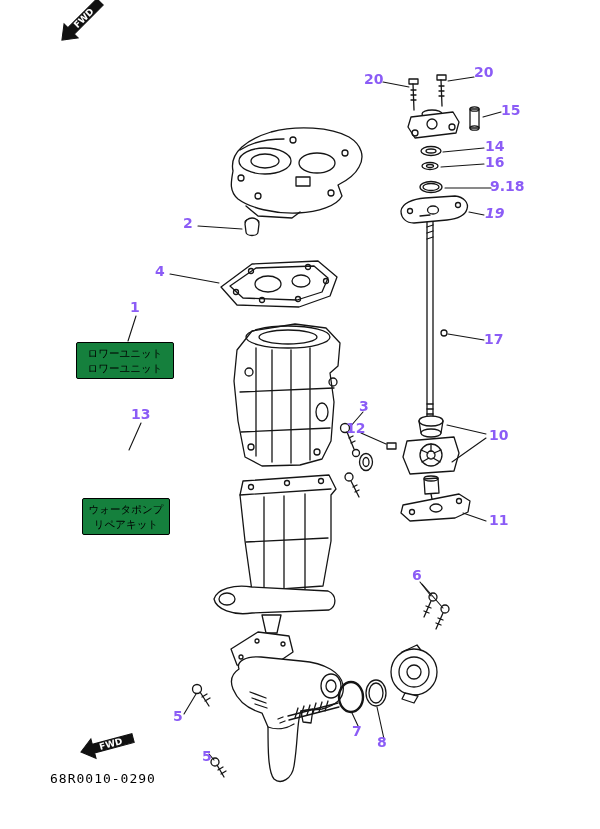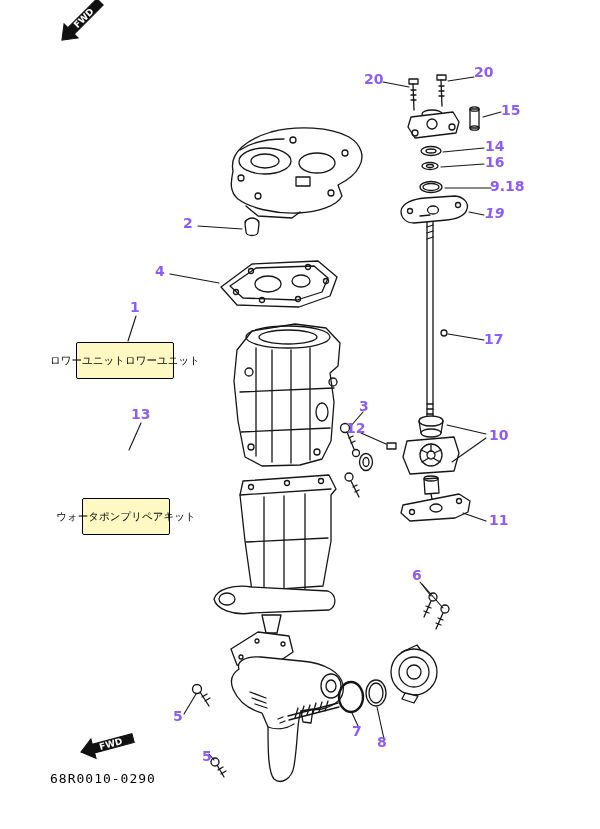--- a/index.html
+++ b/index.html
@@ -6,22 +6,22 @@
   .stage{
     position:relative;width:600px;height:829px;background:#ffffff;overflow:hidden;
     font-family:"DejaVu Sans", sans-serif;color:#000;
   }
   .art{position:absolute;left:0;top:0;}
   .callout{
     position:absolute;font-weight:bold;font-size:14px;line-height:14px;
     font-family:"DejaVu Sans", sans-serif;color:#8b5cf6;white-space:nowrap;
   }
   .kit-box{
-    position:absolute;border:1.6px solid #000;background:#fef9c3;
-    display:flex;flex-direction:row;justify-content:center;align-items:center;
+    position:absolute;border:1.6px solid #000;background:#15803d;
+    display:flex;flex-direction:column;justify-content:center;align-items:center;
     text-align:center;font-size:10.5px;line-height:15px;border-radius:2px;
   }
   .kit-box .jp{white-space:nowrap;}
   .kit1{left:76px;top:342px;width:96px;height:35px;}
   .kit2{left:82px;top:451px;width:86px;height:35px;margin-top:47px;}
   .part-code{
     position:absolute;left:50px;top:771px;font-size:13px;letter-spacing:1px;
     font-family:"DejaVu Sans Mono", monospace;color:#000;text-align:center;
   }
   .fwd{position:absolute;width:58px;height:26px;}

